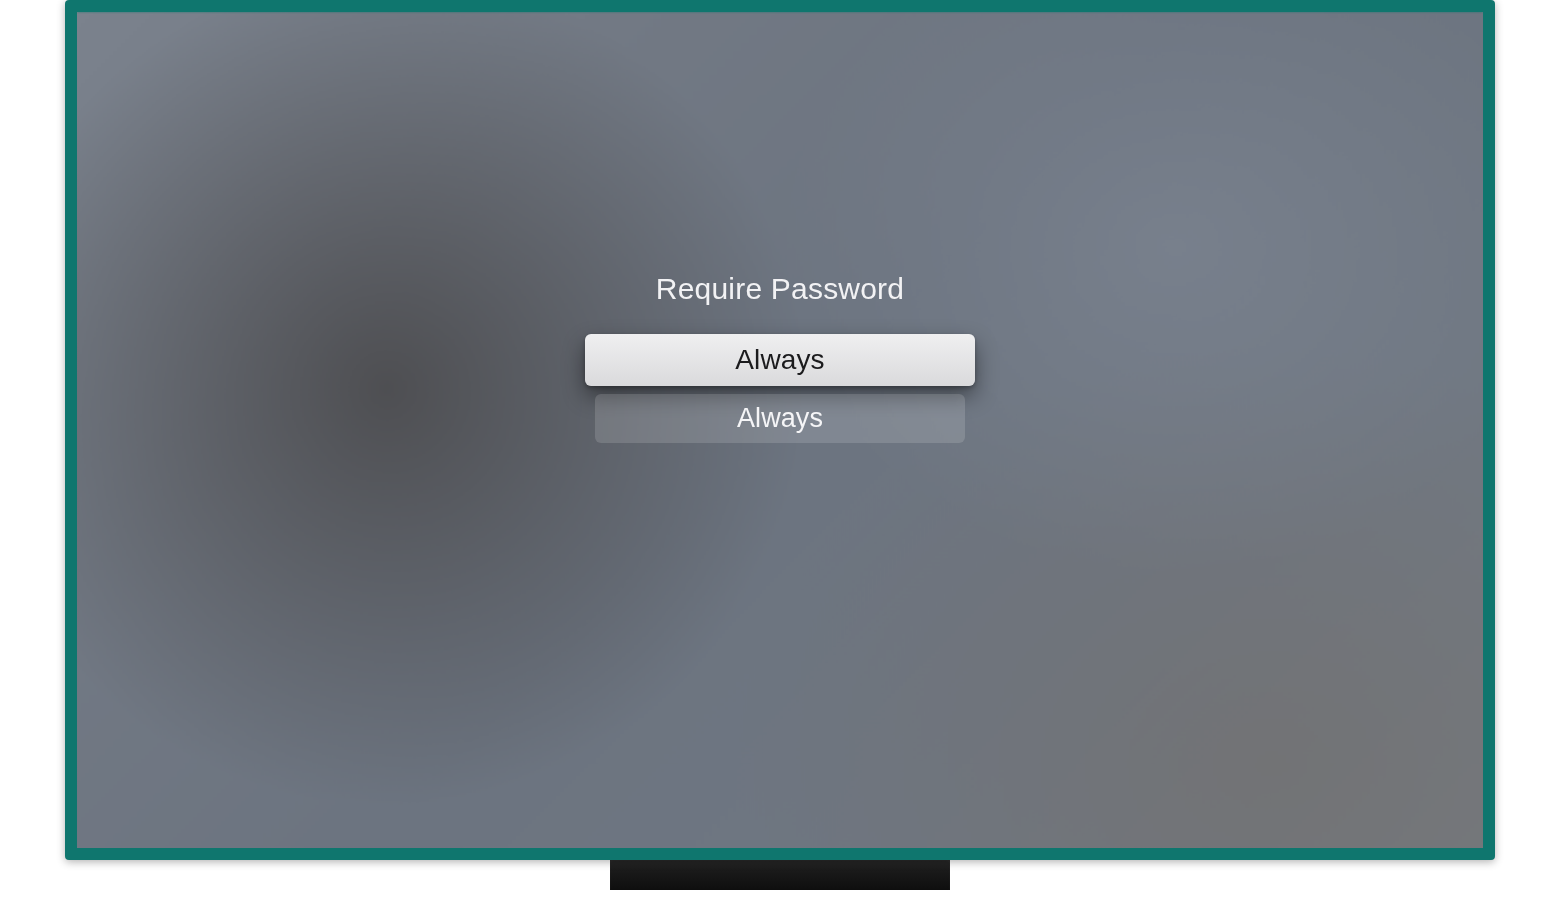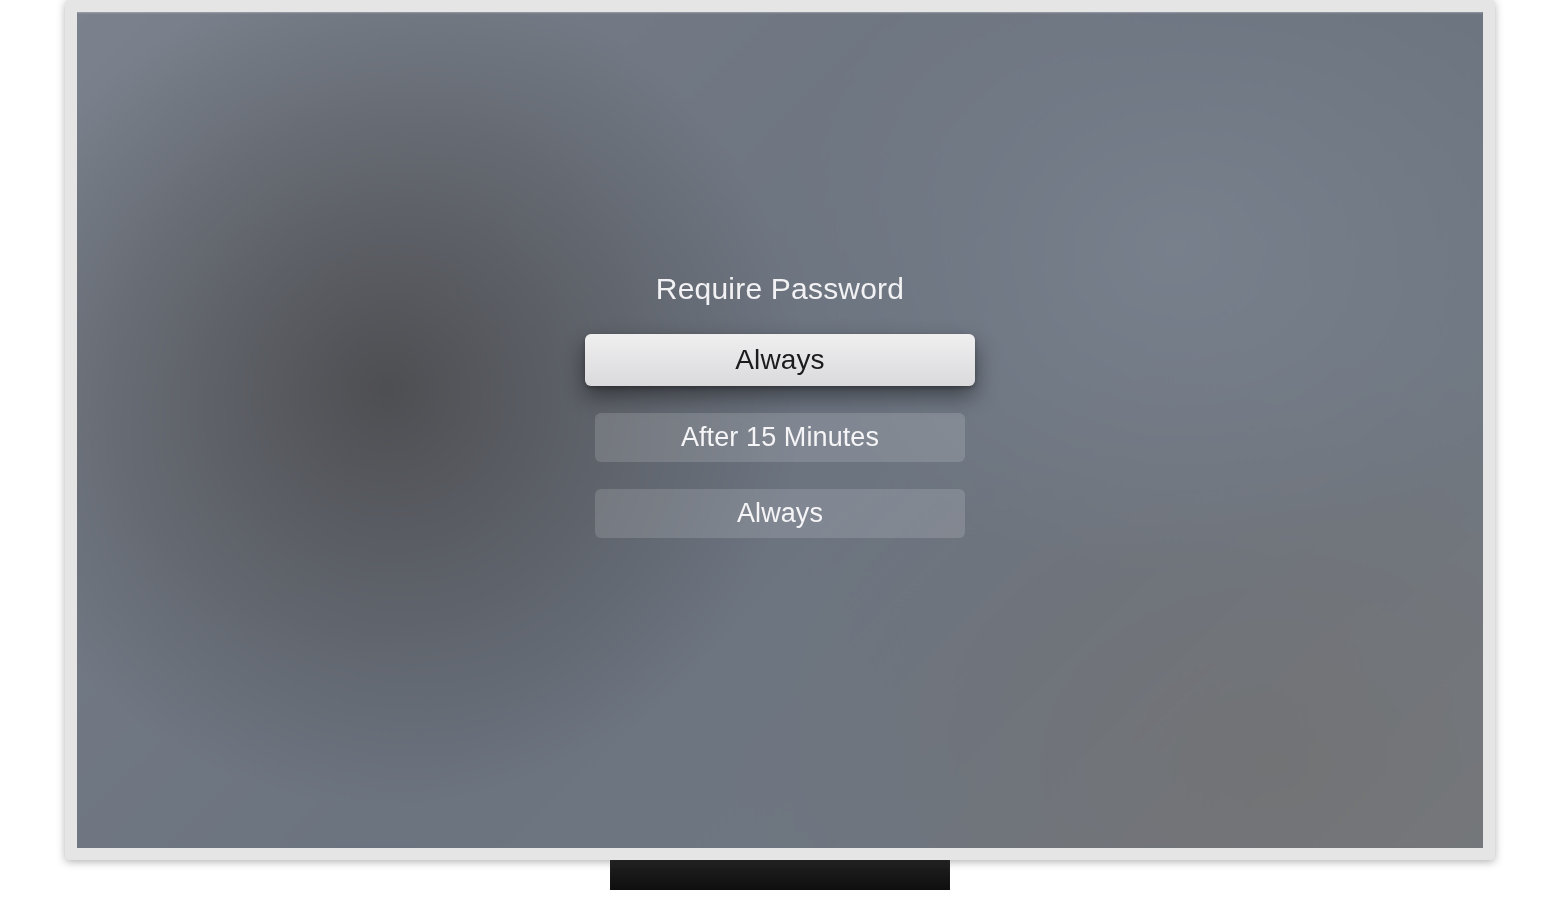--- a/index.html
+++ b/index.html
@@ -17,21 +17,21 @@
       flex-direction: column;
       align-items: center;
       overflow: hidden;
     }
 
     .tv-frame {
       position: relative;
       width: 1430px;
       height: 860px;
       margin-top: 0px;
-      background: #e5e5e5;
+      background: #0f766e;
       border-radius: 4px;
       padding: 12px;
       box-shadow: 0 2px 8px rgba(0,0,0,0.3);
     }
 
     .tv-screen {
       width: 100%;
       height: 100%;
       background:
         radial-gradient(ellipse 700px 700px at 22% 45%, rgba(50, 45, 42, 0.55), transparent 60%),
@@ -65,21 +65,21 @@
       color: #f2f2f4;
       font-size: 30px;
       font-weight: 400;
       letter-spacing: 0.2px;
       margin-bottom: 28px;
     }
 
     .option-list {
       display: flex;
       flex-direction: column;
-      gap: 27px;
+      gap: 8px;
     }
 
     .option {
       width: 370px;
       height: 49px;
       border-radius: 6px;
       background: rgba(255, 255, 255, 0.14);
       color: #f5f5f7;
       font-size: 27px;
       font-weight: 400;
@@ -118,22 +118,19 @@
 
 <div class="tv-frame">
   <div class="tv-screen">
     <div class="menu-container">
       <div class="menu-title">Require Password</div>
       <div class="option-list">
         <div class="option focused">
           <span>Always</span>
         </div>
         <div class="option">
-          <span>After 15 Minutes</span>
-        </div>
-        <div class="option">
           <span>Always</span>
         </div>
       </div>
     </div>
   </div>
 </div>
 <div class="tv-stand"></div>
 
 </body></html>

